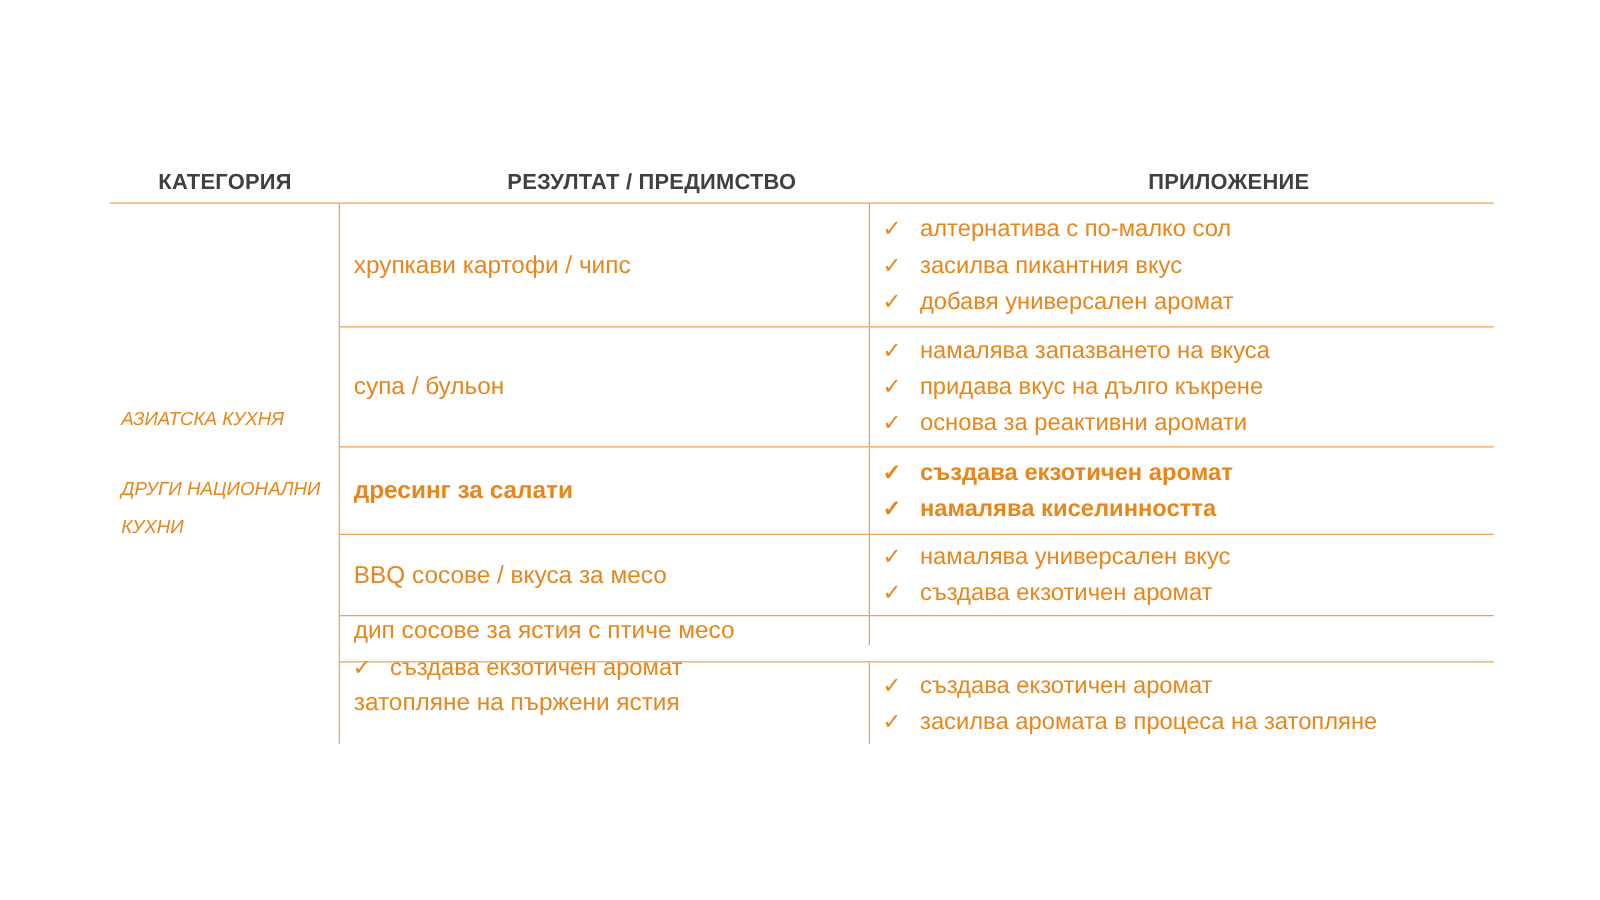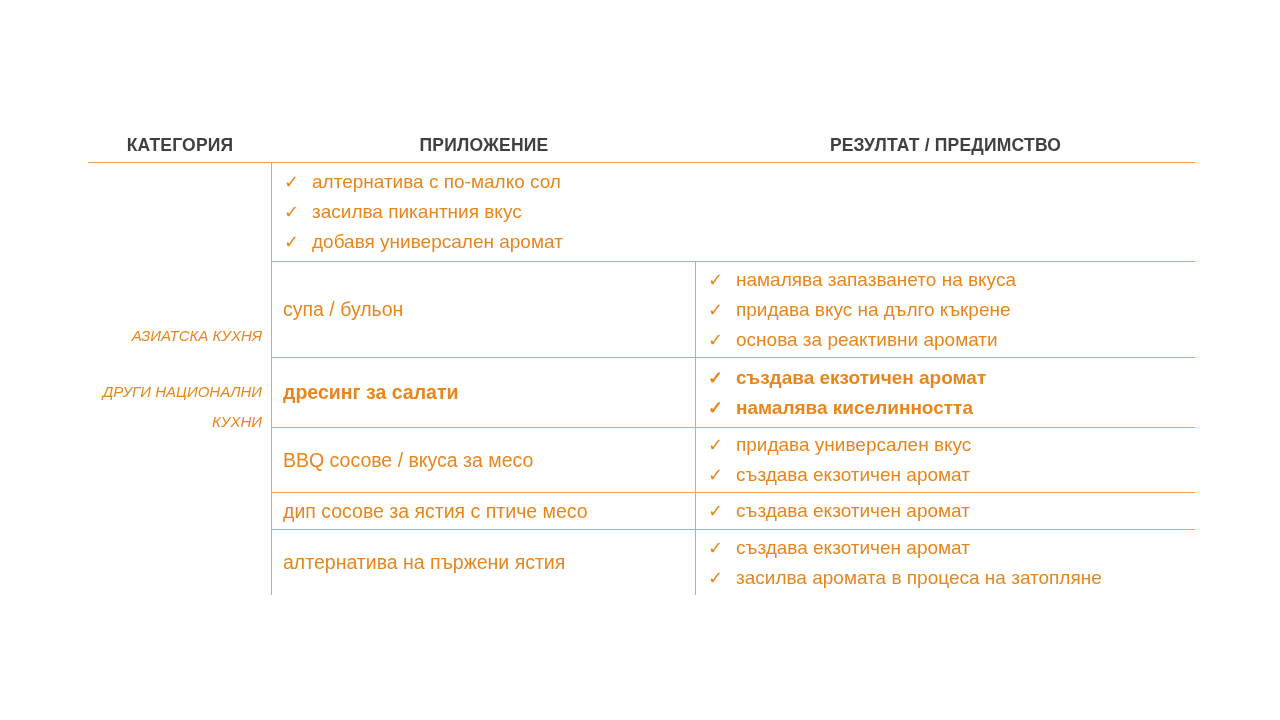--- a/index.html
+++ b/index.html
@@ -4,21 +4,21 @@
 <style>
   :root{
     --orange-text:#E8861C;
     --orange-line:#F0A14F;
     --header-gray:#404040;
   }
   *{margin:0;padding:0;box-sizing:border-box;}
   html,body{width:1280px;height:720px;background:#fff;overflow:hidden;}
   body{font-family:"Liberation Sans", sans-serif;}
 
-  .slide{position:relative;width:1280px;height:505px;background:#fff;text-align:right;}
+  .slide{position:relative;width:1280px;height:505px;background:#fff;}
 
   .table{position:absolute;left:88px;top:129px;width:1107px;}
 
   
   .thead{display:flex;height:34px;border-bottom:1px solid var(--orange-line);}
   .th{
     display:flex;align-items:center;justify-content:center;
     font-weight:bold;font-size:17.5px;color:var(--header-gray);
     letter-spacing:.2px;white-space:nowrap;
   }
@@ -41,21 +41,21 @@
   }
   .cat-cell p + p{margin-top:26px;}
 
   .rows{width:923px;display:flex;flex-direction:column;}
   .row{display:flex;border-bottom:1px solid var(--orange-line);}
   .row:last-child{border-bottom:none;}
   .row:nth-child(1){height:99px;}
   .row:nth-child(2){height:96px;}
   .row:nth-child(3){height:70px;font-weight:bold;}
   .row:nth-child(4){height:65px;}
-  .row:nth-child(5){height:37px;}
+  .row:nth-child(5){height:37px;flex-direction:column;}
   .row:nth-child(6){height:65px;}
 
   .cell-app{
     width:424px;border-right:1px solid var(--orange-line);
     display:flex;align-items:center;
     padding-left:11px;
     color:var(--orange-text);font-size:19.5px;
   }
   .cell-res{
     flex:1;display:flex;flex-direction:column;justify-content:center;
@@ -71,31 +71,32 @@
   }
 </style>
 </head>
 <body>
 
 <div class="slide">
   <div class="table">
 
     <div class="thead">
       <div class="th th-cat">КАТЕГОРИЯ</div>
+      <div class="th th-res">РЕЗУЛТАТ / ПРЕДИМСТВО</div>
       <div class="th th-app">ПРИЛОЖЕНИЕ</div>
-      <div class="th th-res">РЕЗУЛТАТ / ПРЕДИМСТВО</div>
     </div>
 
     <div class="tbody">
       <div class="cat-cell">
         <p>АЗИАТСКА КУХНЯ</p>
         <p>ДРУГИ НАЦИОНАЛНИ КУХНИ</p>
       </div>
       <div class="rows" id="rows">
           <div class="row">
+            <div class="cell-app">хрупкави картофи / чипс</div>
             <div class="cell-res">
               <div class="res-item">
                 <span class="check">✓</span>
                 <span>алтернатива с по-малко сол</span>
               </div>
               <div class="res-item">
                 <span class="check">✓</span>
                 <span>засилва пикантния вкус</span>
               </div>
               <div class="res-item">
@@ -132,39 +133,39 @@
                 <span class="check">✓</span>
                 <span>намалява киселинността</span>
               </div>
             </div>
           </div>
           <div class="row">
             <div class="cell-app">BBQ сосове / вкуса за месо</div>
             <div class="cell-res">
               <div class="res-item">
                 <span class="check">✓</span>
-                <span>придава универсален вкус</span>
+                <span>намалява универсален вкус</span>
               </div>
               <div class="res-item">
                 <span class="check">✓</span>
                 <span>създава екзотичен аромат</span>
               </div>
             </div>
           </div>
           <div class="row">
             <div class="cell-app">дип сосове за ястия с птиче месо</div>
             <div class="cell-res">
               <div class="res-item">
                 <span class="check">✓</span>
                 <span>създава екзотичен аромат</span>
               </div>
             </div>
           </div>
           <div class="row">
-            <div class="cell-app">алтернатива на пържени ястия</div>
+            <div class="cell-app">затопляне на пържени ястия</div>
             <div class="cell-res">
               <div class="res-item">
                 <span class="check">✓</span>
                 <span>създава екзотичен аромат</span>
               </div>
               <div class="res-item">
                 <span class="check">✓</span>
                 <span>засилва аромата в процеса на затопляне</span>
               </div>
             </div>

